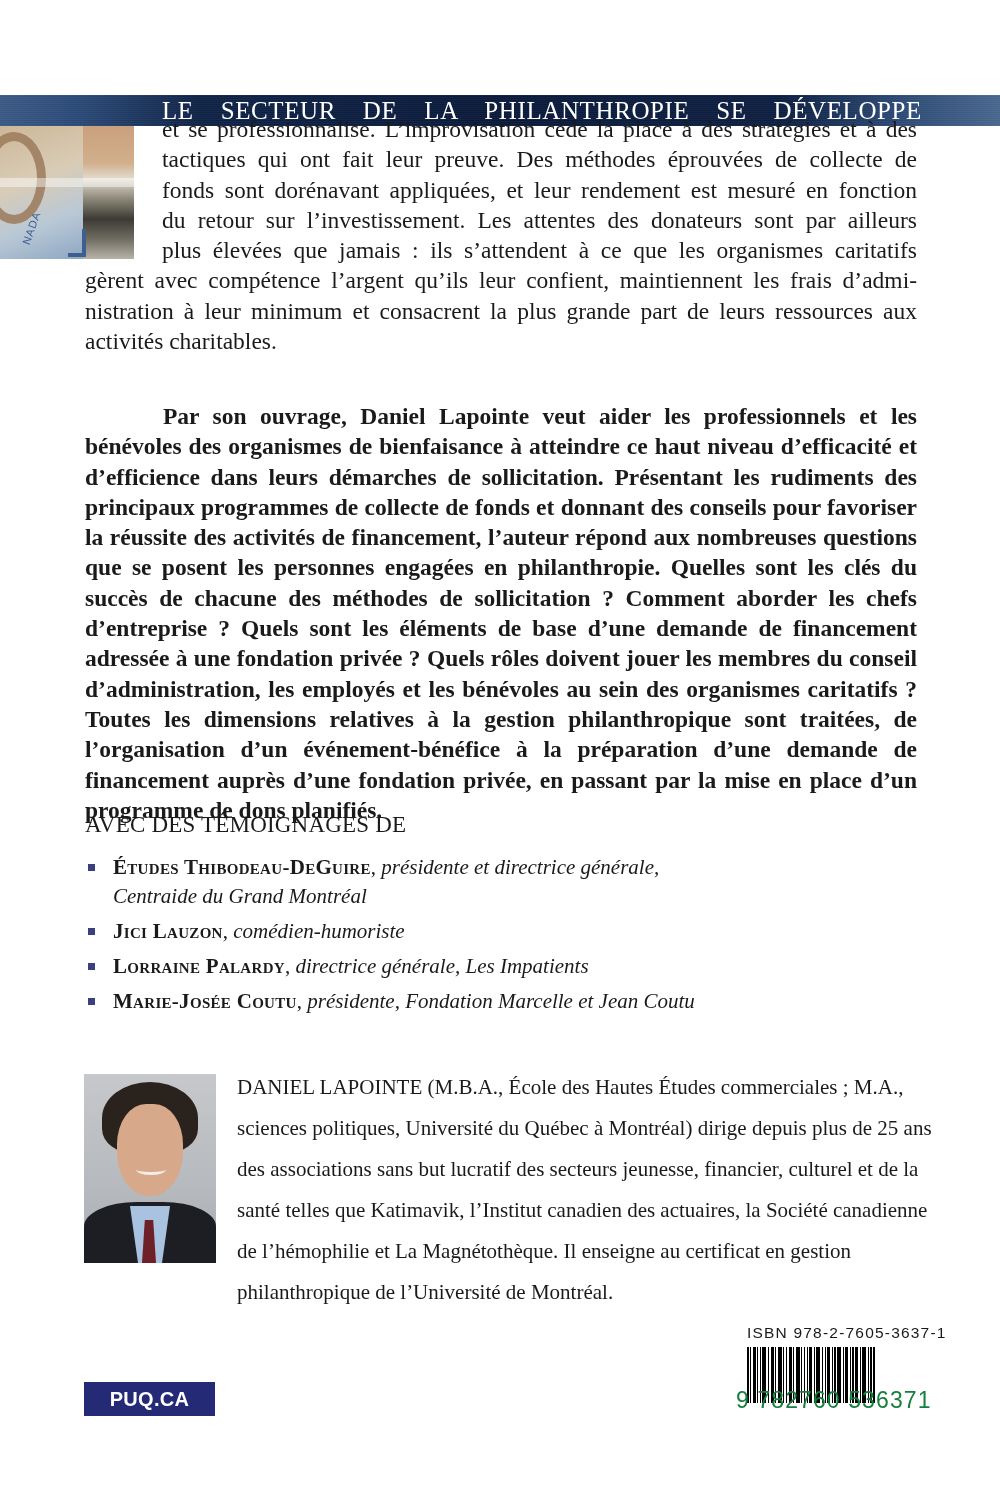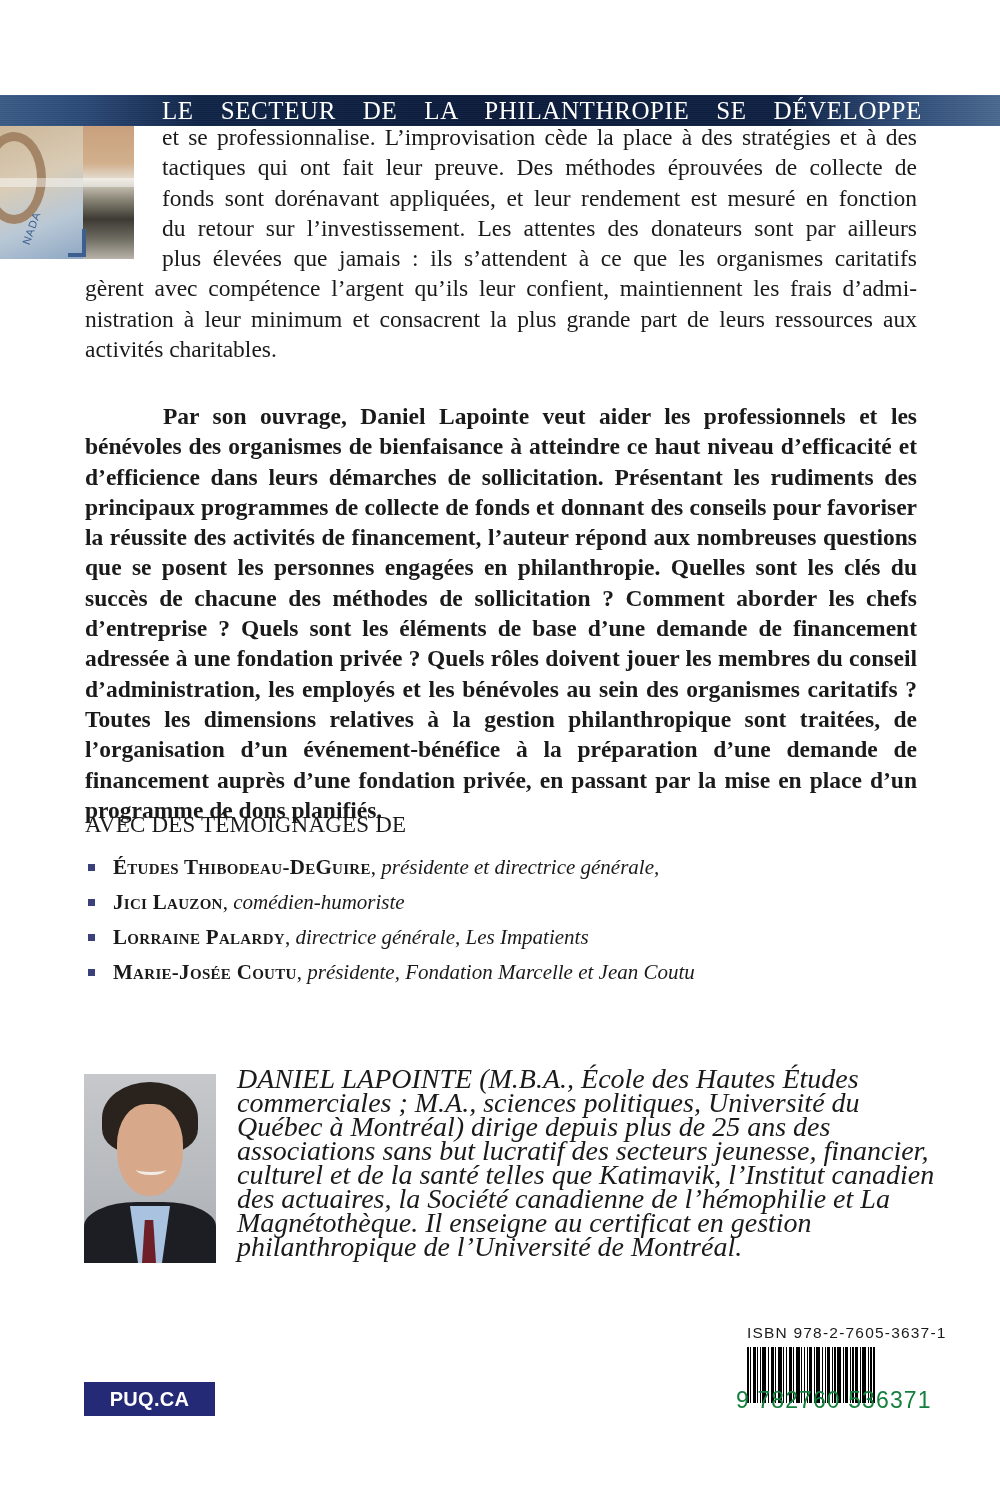--- a/index.html
+++ b/index.html
@@ -29,42 +29,42 @@
   .art-ring { position: absolute; left: -18px; top: 6px; width: 46px; height: 74px; border: 9px solid #9b7a5a; border-radius: 50%;
     background: transparent; opacity: 0.85; }
   .art-right { position: absolute; left: 83px; top: 0; width: 51px; height: 133px;
     background: linear-gradient(180deg, #c9a07d 0%, #d2b08d 28%, #e3dccf 40%, #8b8778 55%, #3c3a33 70%, #6f6c62 85%, #b8b3a8 100%); }
   .art-stripe { position: absolute; left: 0; top: 52px; width: 134px; height: 9px; background: rgba(255,255,255,0.45); }
   .art-digit { position: absolute; left: 68px; top: 103px; width: 14px; height: 24px; border: 4px solid #3d5f8f; border-top: none; border-right-width: 4px; border-left: none; }
   .art-text { position: absolute; left: 14px; top: 96px; font-family: "Liberation Sans", sans-serif; font-size: 11px; color: #3d5f8f; transform: rotate(-70deg); letter-spacing: 1px; }
 
   .body-text { position: absolute; left: 85px; width: 832px; font-size: 23.5px; line-height: 30.3px; text-align: justify; }
   .p2 { top: 401px; text-indent: 78px; font-weight: bold; }
-  .p1-wrap { position: absolute; left: 85px; top: 122px; width: 832px; }
+  .p1-wrap { position: absolute; left: 85px; top: 114px; width: 832px; }
   .p1-line { display: block; font-size: 23.5px; line-height: 30.3px; text-align: justify; text-align-last: justify; }
   .p1-line.indent { padding-left: 77px; }
   .p1-line.last { text-align-last: left; }
 
   .section-heading { position: absolute; left: 85px; top: 812px; font-size: 23px; letter-spacing: 0.2px; }
   .testimonials { position: absolute; left: 85px; top: 853px; width: 860px; list-style: none; margin: 0; padding: 0; }
   .testimonial { position: relative; padding-left: 28px; font-size: 21px; line-height: 29px; margin-bottom: 6px; }
   .testimonial .bullet { position: absolute; left: 3px; top: 11px; width: 7px; height: 7px; background: #3b3f7a; }
   .testimonial .name { font-variant: small-caps; font-weight: bold; letter-spacing: 0.3px; }
   .testimonial .role { font-style: italic; }
 
   .author-photo { position: absolute; left: 84px; top: 1074px; width: 132px; height: 189px; overflow: hidden;
     background: linear-gradient(180deg, #c6c8cb 0%, #b6b9bd 60%, #a9adb2 100%); }
   .photo-hair { position: absolute; left: 18px; top: 8px; width: 96px; height: 72px; background: #2a221d; border-radius: 50% 50% 35% 35%; }
   .photo-face { position: absolute; left: 33px; top: 30px; width: 66px; height: 92px; background: #d7a88a; border-radius: 44% 44% 48% 48%; }
   .photo-smile { position: absolute; left: 52px; top: 90px; width: 30px; height: 8px; border-bottom: 3px solid #f2ede6; border-radius: 0 0 50% 50%; }
   .photo-suit { position: absolute; left: 0; top: 128px; width: 132px; height: 61px; background: #1d1e24; border-radius: 40% 40% 0 0; }
   .photo-shirt { position: absolute; left: 46px; top: 132px; width: 40px; height: 57px; background: #a9c2df; clip-path: polygon(0 0, 100% 0, 80% 100%, 20% 100%); }
   .photo-tie { position: absolute; left: 58px; top: 146px; width: 14px; height: 43px; background: #6e1f28; clip-path: polygon(20% 0, 80% 0, 100% 100%, 0 100%); }
 
-  .author-bio { position: absolute; left: 237px; top: 1067px; width: 700px; font-size: 28px; line-height: 24px; font-style: italic; }
+  .author-bio { position: absolute; left: 237px; top: 1067px; width: 700px; font-size: 21px; line-height: 41px; }
 
   .isbn-label { position: absolute; left: 747px; top: 1324px; font-family: "Liberation Sans", sans-serif; font-size: 15.5px; letter-spacing: 1.2px; color: #1a1a1a; }
   .barcode { position: absolute; left: 747px; top: 1347px; width: 170px; height: 67px; }
   .barcode-bars { display: flex; height: 56px; align-items: stretch; }
   .barcode-bars span { display: block; background: #000; margin-right: 1.3px; }
   .barcode-digits { position: absolute; left: -11px; top: 40px; font-family: "Liberation Sans", sans-serif; font-size: 23px; letter-spacing: 1.1px; color: #15803d; white-space: nowrap; }
 
   .publisher-badge { position: absolute; left: 84px; top: 1382px; width: 131px; height: 34px; background: #252a76; color: #fff;
     font-family: "Liberation Sans", sans-serif; font-weight: bold; font-size: 20px; line-height: 34px; text-align: center; letter-spacing: 0.3px; }
 </style>
@@ -96,20 +96,21 @@
 </div>
 
 <p class="body-text p2" style="margin:0;">Par son ouvrage, Daniel Lapointe veut aider les professionnels et les bénévoles des organismes de bienfaisance à atteindre ce haut niveau d’efficacité et d’efficience dans leurs démarches de sollicitation. Présentant les rudiments des principaux programmes de collecte de fonds et donnant des conseils pour favoriser la réussite des activités de financement, l’auteur répond aux nombreuses questions que se posent les personnes engagées en philanthropie. Quelles sont les clés du succès de chacune des méthodes de sollicitation ? Comment aborder les chefs d’entreprise ? Quels sont les éléments de base d’une demande de financement adressée à une fondation privée ? Quels rôles doivent jouer les membres du conseil d’administration, les employés et les bénévoles au sein des organismes caritatifs ? Toutes les dimensions relatives à la gestion philanthropique sont traitées, de l’organisation d’un événement-bénéfice à la préparation d’une demande de financement auprès d’une fondation privée, en passant par la mise en place d’un programme de dons planifiés.</p>
 
 <div class="section-heading">AVEC DES TÉMOIGNAGES DE</div>
 <ul class="testimonials">
   <li class="testimonial">
     <span class="bullet"></span>
     <span class="name">Études Thibodeau-DeGuire</span>,
     <span class="role">présidente et directrice générale,</span><br>
+    <span class="role">Centraide du Grand Montréal</span>
   </li>
   <li class="testimonial">
     <span class="bullet"></span>
     <span class="name">Jici Lauzon</span>,
     <span class="role">comédien-humoriste</span>
   </li>
   <li class="testimonial">
     <span class="bullet"></span>
     <span class="name">Lorraine Palardy</span>,
     <span class="role">directrice générale, Les Impatients</span>

